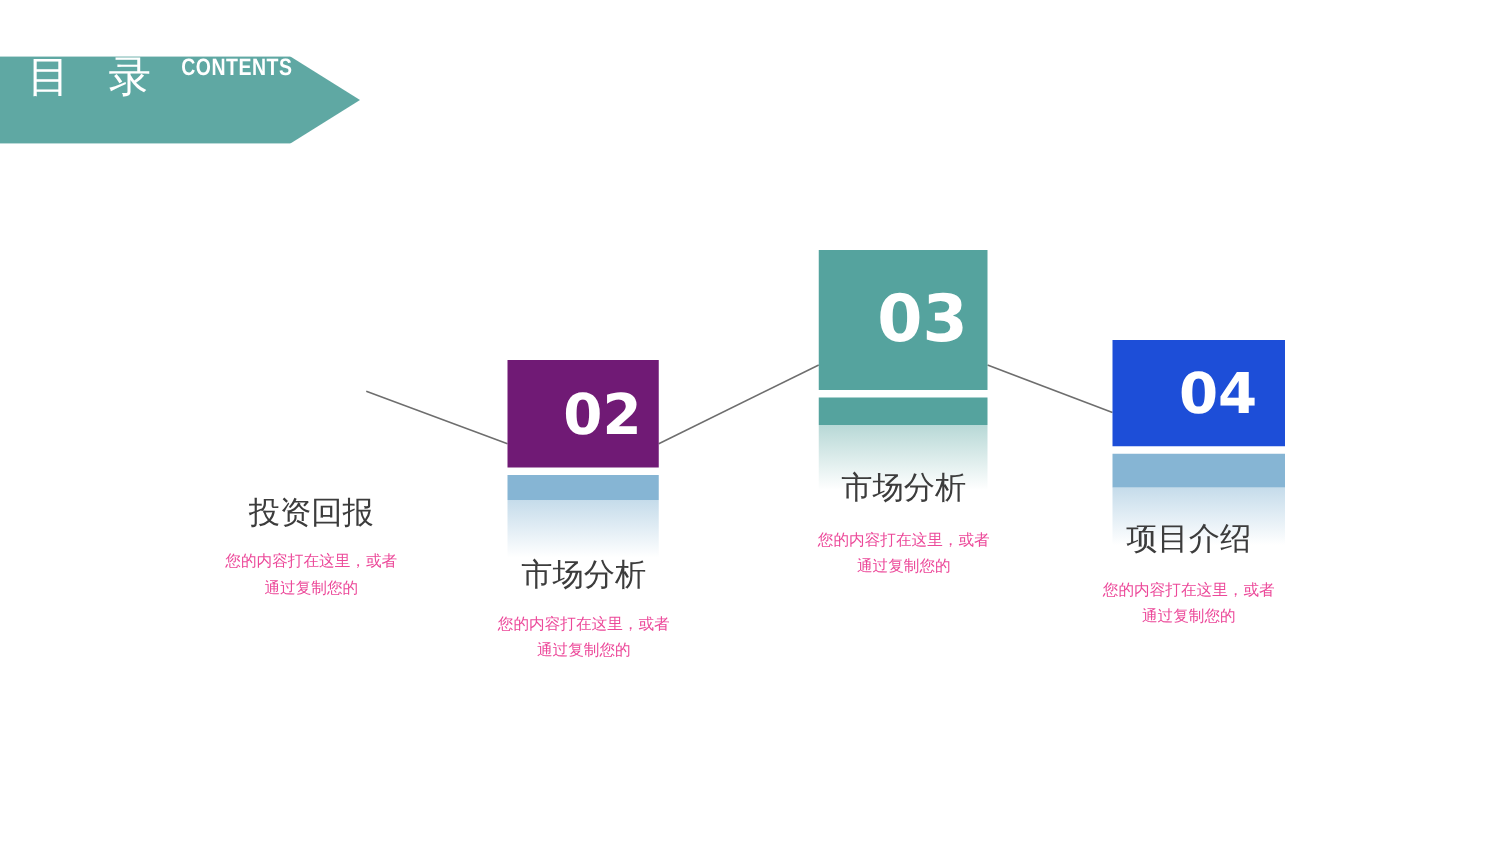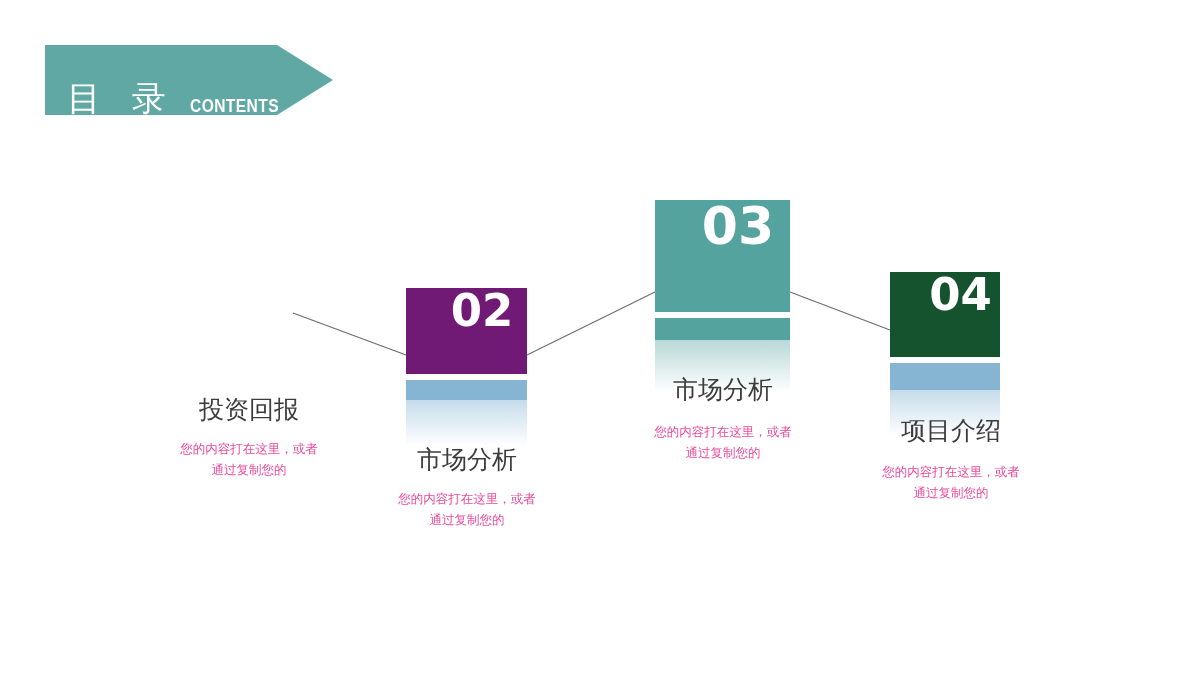--- a/index.html
+++ b/index.html
@@ -21,22 +21,21 @@
   .banner {
     position: absolute;
     left: 0;
     top: 45px;
     width: 288px;
     height: 70px;
     background: #5fa8a3;
     -webkit-clip-path: polygon(0 0, 232px 0, 288px 50%, 232px 100%, 0 100%);
     clip-path: polygon(0 0, 232px 0, 288px 50%, 232px 100%, 0 100%);
     display: flex;
-    align-items: flex-end;
-    margin-left: 45px;
+    align-items: flex-start;
   }
   .banner-title {
     color: #ffffff;
     font-size: 34px;
     font-weight: 400;
     letter-spacing: 10px;
     margin-left: 22px;
     font-family: "DejaVu Sans", "Liberation Sans", sans-serif;
     line-height: 1;
   }
@@ -67,21 +66,21 @@
     position: absolute;
   }
   .box-stack {
     position: absolute;
     left: 0;
     top: 0;
   }
   .box-main {
     position: relative;
     display: flex;
-    align-items: flex-start;
+    align-items: center;
     justify-content: center;
     box-sizing: border-box;
     padding-left: 31px;
   }
   .box-num {
     color: #ffffff;
     font-weight: bold;
     line-height: 1;
     font-family: "DejaVu Sans", "Liberation Sans", sans-serif;
   }
@@ -141,21 +140,21 @@
   #step3 .box-main   { width: 135px; height: 112px; background: #55a39e; }
   #step3 .box-num    { font-size: 52px; }
   #step3 .box-gap    { height: 6px; }
   #step3 .box-strip  { height: 22px; background: #55a39e; }
   #step3 .box-reflect{ height: 52px; background: linear-gradient(to bottom, rgba(85,163,158,0.42), rgba(85,163,158,0)); }
   #step3 .step-title { left: -47px; top: 176px; width: 230px; }
   #step3 .step-desc  { left: -47px; top: 222px; width: 230px; }
 
   
   #step4 { left: 890px; top: 272px; }
-  #step4 .box-main   { width: 110px; height: 85px; background: #14532d; }
+  #step4 .box-main   { width: 138px; height: 85px; background: #1d4ed8; }
   #step4 .box-num    { font-size: 45px; }
   #step4 .box-gap    { height: 6px; }
   #step4 .box-strip  { height: 27px; background: #86b5d4; }
   #step4 .box-reflect{ height: 46px; background: linear-gradient(to bottom, rgba(134,181,212,0.48), rgba(134,181,212,0)); }
   #step4 .step-title { left: -54px; top: 145px; width: 230px; }
   #step4 .step-desc  { left: -54px; top: 190px; width: 230px; }
 </style>
 </head>
 <body>
 

